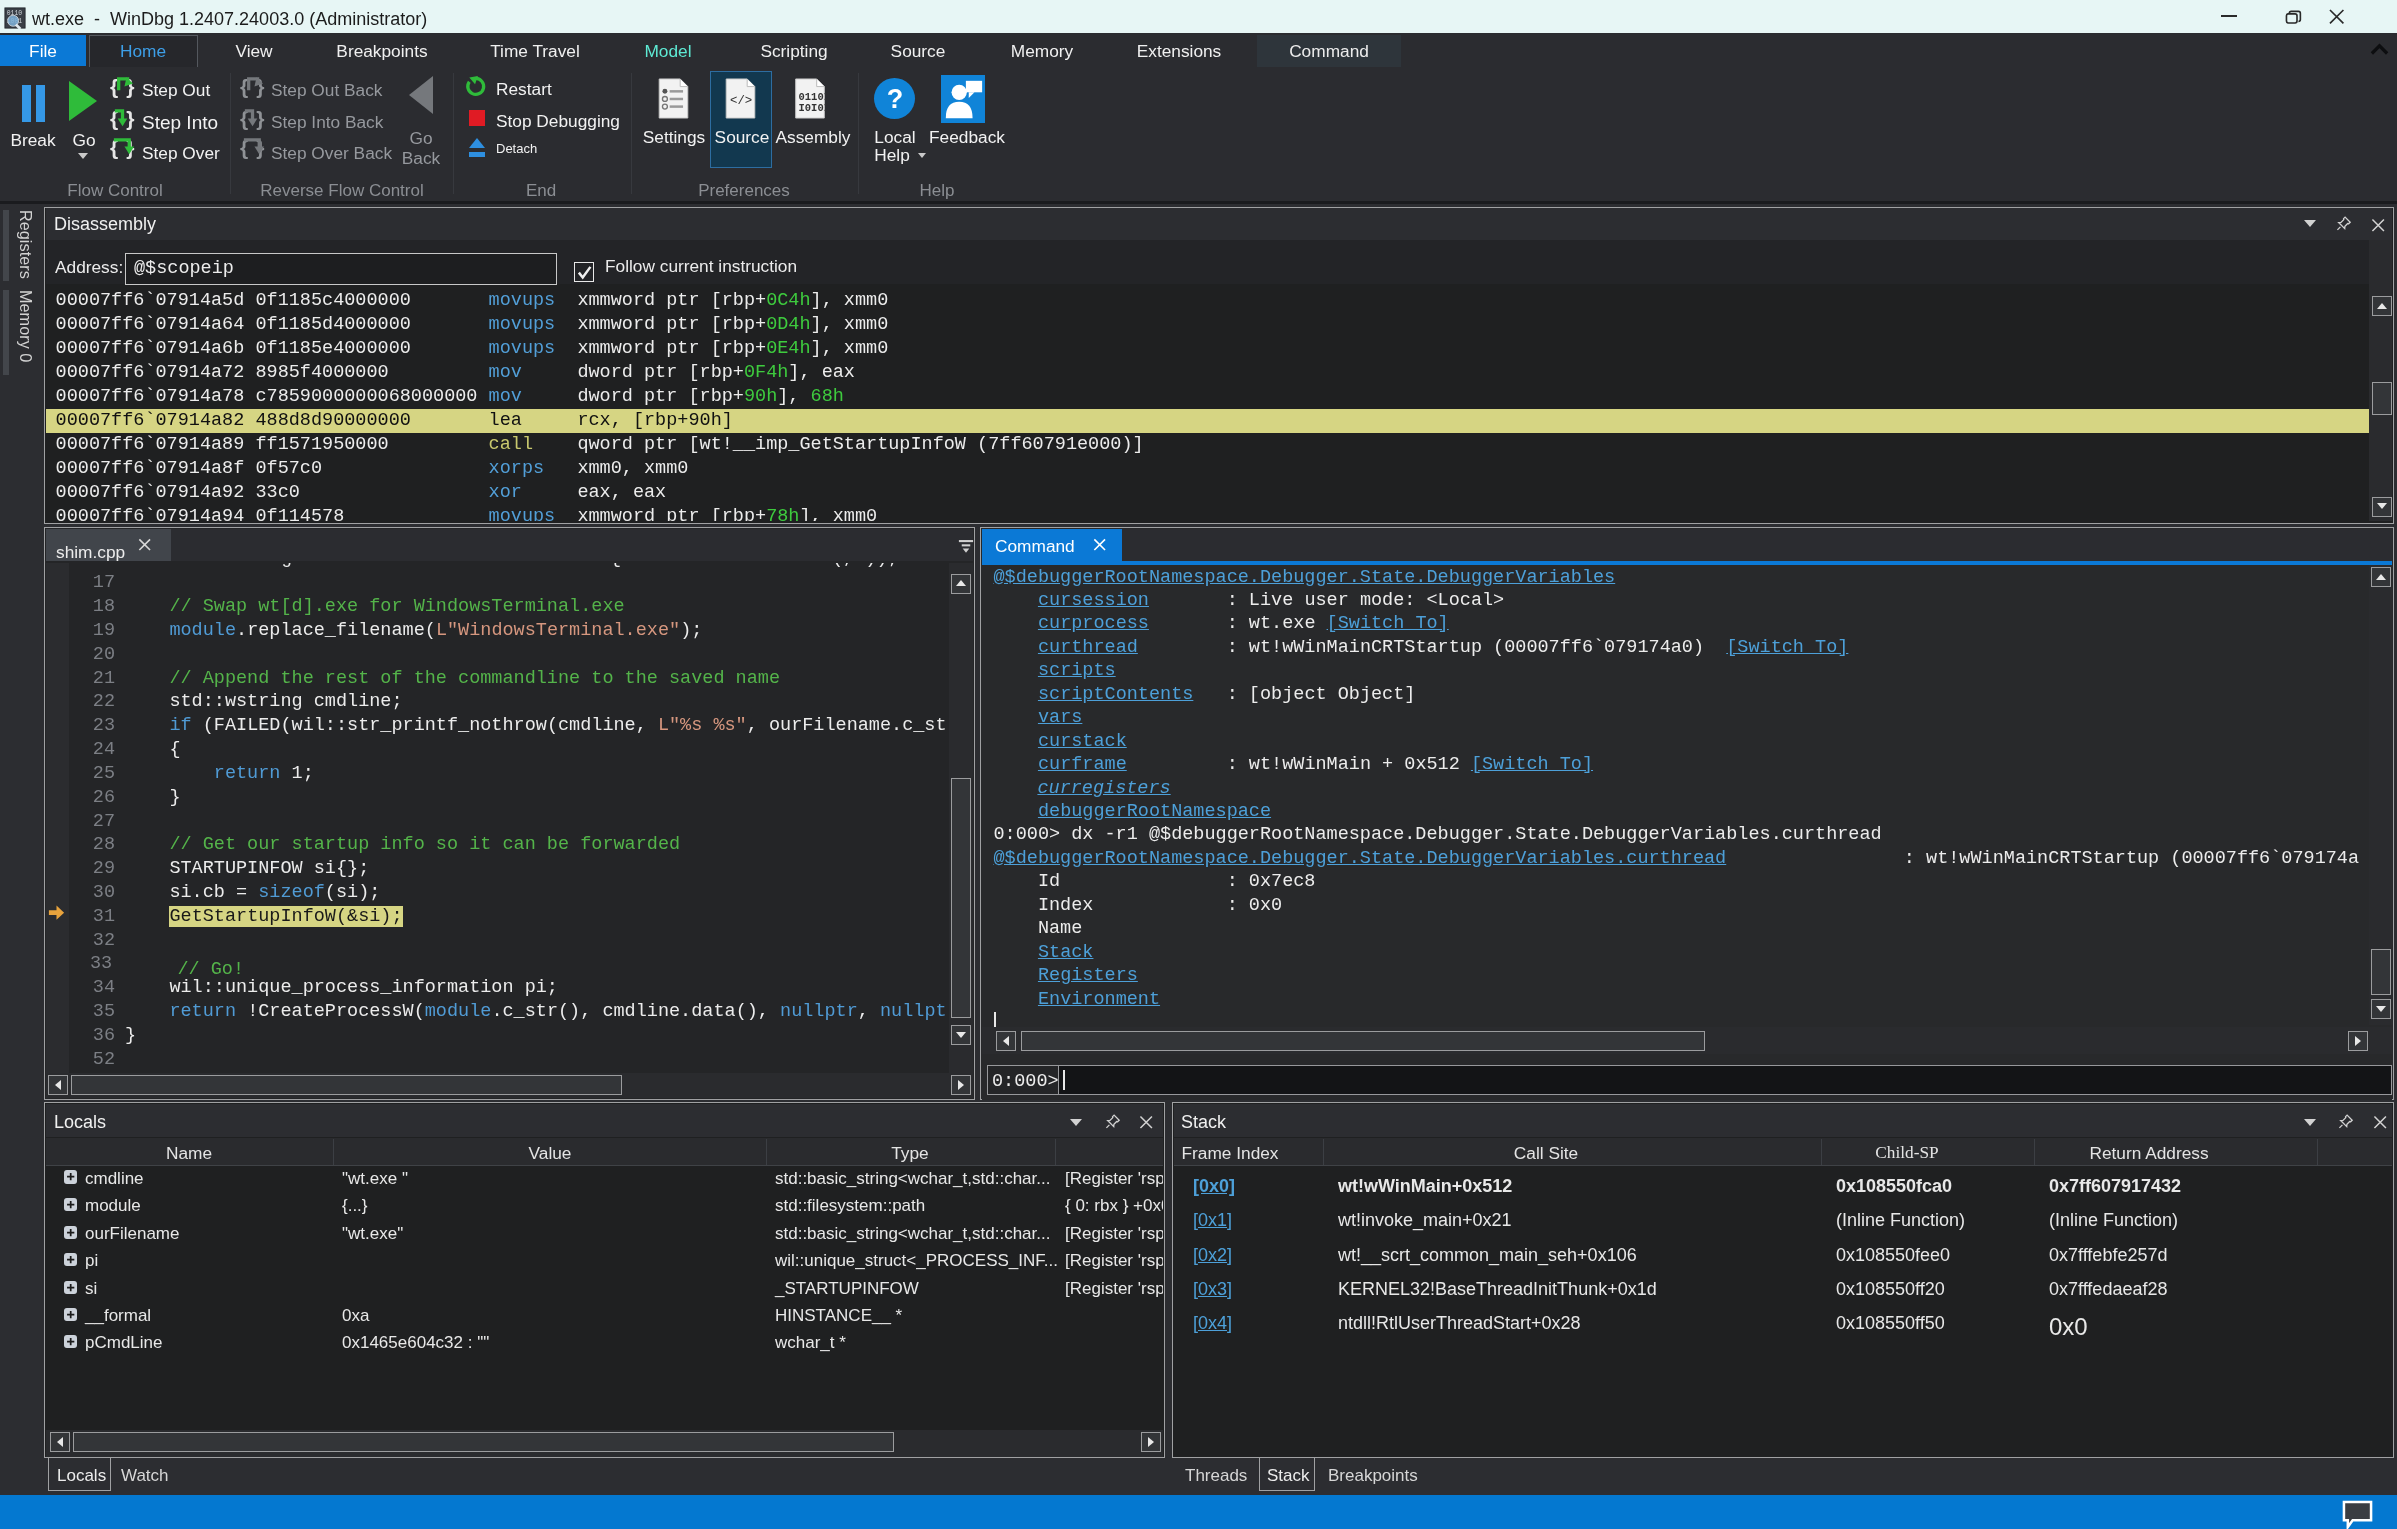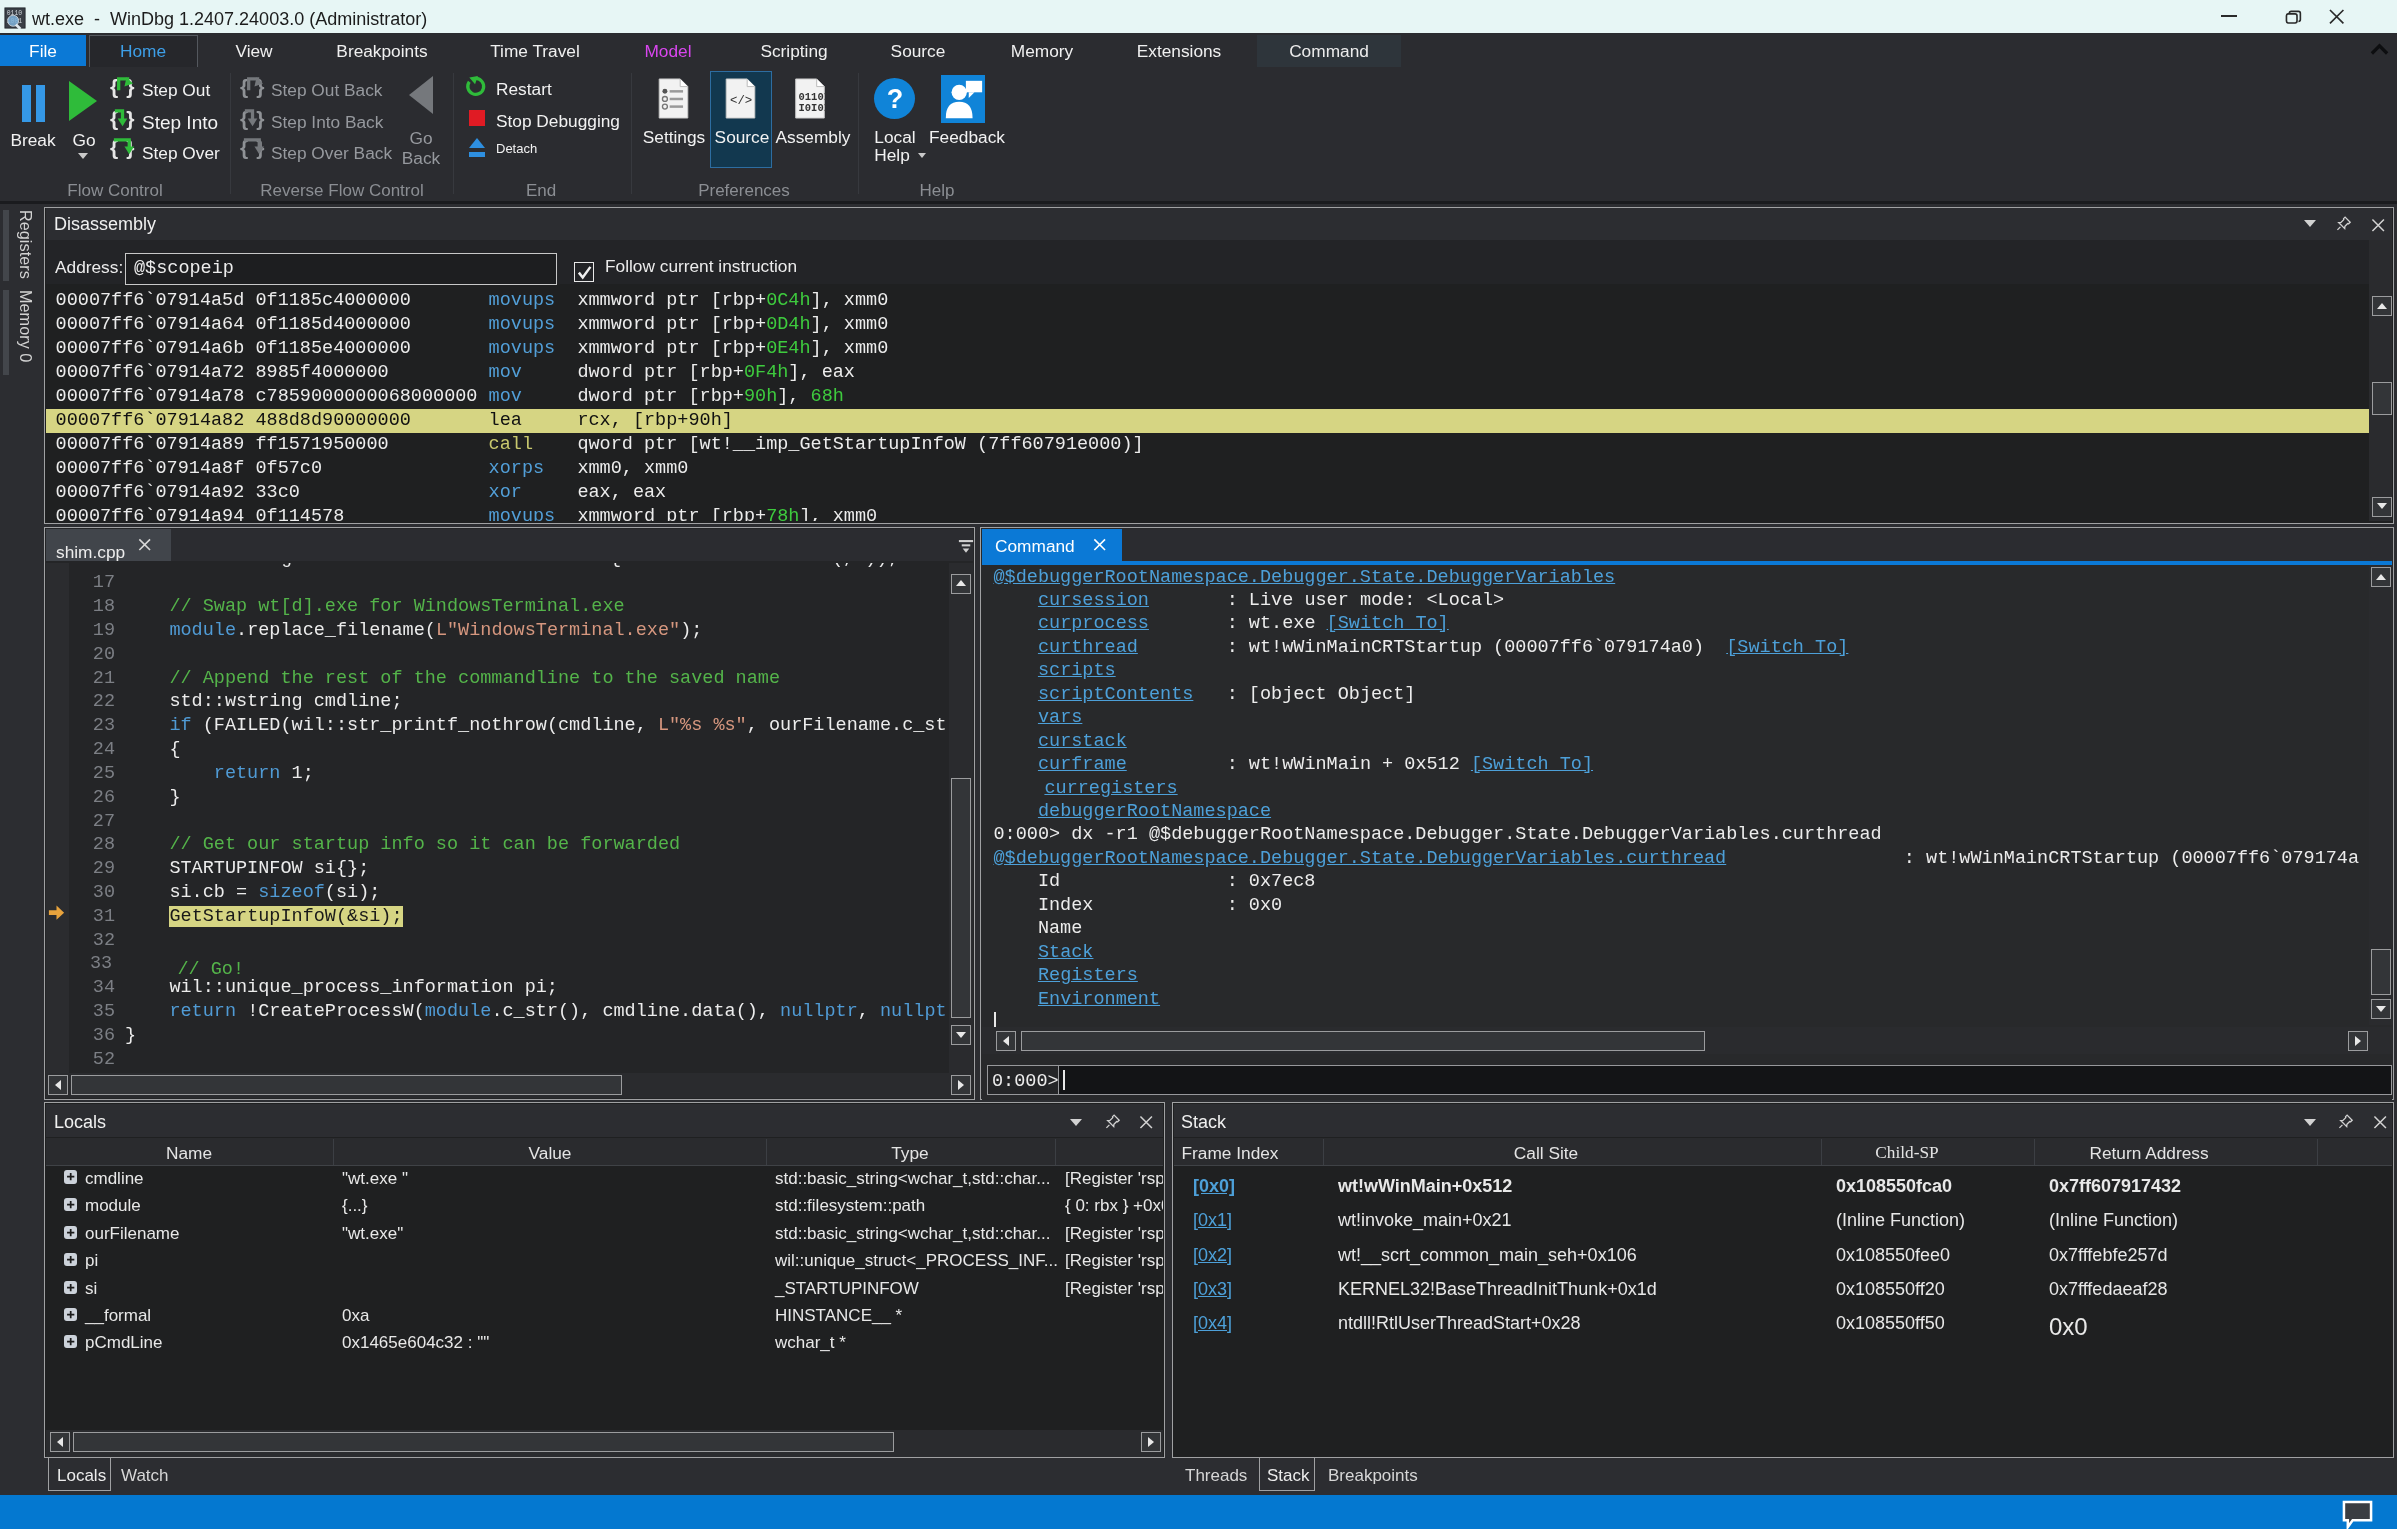--- a/index.html
+++ b/index.html
@@ -25,21 +25,21 @@
     <path d="M1 1 L15 15 M15 1 L1 15" stroke="#2a2a2a" stroke-width="1.7"></path>
   </svg>
 <div class="abs" style="left:0px;top:33px;width:2398px;height:35px;background:#2b2c30;"></div>
 <div class="abs" style="left:0px;top:35px;width:86px;height:31px;background:#0b79d6;"></div>
 <div class="abs" style="left:43px;top:41px;transform:translateX(-50%);font-size:17.3px;color:#ffffff;white-space:pre;">File</div>
 <div class="abs" style="left:89px;top:35px;width:109px;height:33px;background:#26272b;border:1px solid #54585e;border-bottom:none;"></div>
 <div class="abs" style="left:143px;top:41px;transform:translateX(-50%);font-size:17.3px;color:#3d9fe8;white-space:pre;">Home</div>
 <div class="abs" style="left:254px;top:41px;transform:translateX(-50%);font-size:17.3px;color:#f0f0f0;white-space:pre;">View</div>
 <div class="abs" style="left:382px;top:41px;transform:translateX(-50%);font-size:17.3px;color:#f0f0f0;white-space:pre;">Breakpoints</div>
 <div class="abs" style="left:535px;top:41px;transform:translateX(-50%);font-size:17.3px;color:#f0f0f0;white-space:pre;">Time Travel</div>
-<div class="abs" style="left:668px;top:41px;transform:translateX(-50%);font-size:17.3px;color:#d946ef;white-space:pre;">Model</div>
+<div class="abs" style="left:668px;top:41px;transform:translateX(-50%);font-size:17.3px;color:#5eead4;white-space:pre;">Model</div>
 <div class="abs" style="left:794px;top:41px;transform:translateX(-50%);font-size:17.3px;color:#f0f0f0;white-space:pre;">Scripting</div>
 <div class="abs" style="left:918px;top:41px;transform:translateX(-50%);font-size:17.3px;color:#f0f0f0;white-space:pre;">Source</div>
 <div class="abs" style="left:1042px;top:41px;transform:translateX(-50%);font-size:17.3px;color:#f0f0f0;white-space:pre;">Memory</div>
 <div class="abs" style="left:1179px;top:41px;transform:translateX(-50%);font-size:17.3px;color:#f0f0f0;white-space:pre;">Extensions</div>
 <div class="abs" style="left:1257px;top:35px;width:144px;height:33px;background:#2e353b;"></div>
 <div class="abs" style="left:1329px;top:41px;transform:translateX(-50%);font-size:17.3px;color:#ececec;white-space:pre;">Command</div>
 <svg class="abs" style="left:2369px;top:42px" width="21" height="15.4" viewBox="0 0 22 16">
     <path d="M3 12 L11 4 L19 12" fill="none" stroke="#0d0e10" stroke-width="3.4"></path>
   </svg>
 <div class="abs" style="left:0px;top:67px;width:2398px;height:134px;background:#2b2c30;"></div>
@@ -262,21 +262,21 @@
 <div class="abs" style="left:982px;top:565px;width:1387px;height:460px;overflow:hidden;">
 <div class="mono" style="position:absolute;left:11.5px;top:0.6px;height:23.4px;line-height:23.4px;"><span class="lk">@$debuggerRootNamespace.Debugger.State.DebuggerVariables</span></div>
 <div class="mono" style="position:absolute;left:11.5px;top:24px;height:23.4px;line-height:23.4px;"><span class="w">    </span><span class="lk">cursession</span><span class="w">       : Live user mode: &lt;Local&gt;</span></div>
 <div class="mono" style="position:absolute;left:11.5px;top:47px;height:23.4px;line-height:23.4px;"><span class="w">    </span><span class="lk">curprocess</span><span class="w">       : wt.exe </span><span class="lk">[Switch To]</span></div>
 <div class="mono" style="position:absolute;left:11.5px;top:71px;height:23.4px;line-height:23.4px;"><span class="w">    </span><span class="lk">curthread</span><span class="w">        : wt!wWinMainCRTStartup (00007ff6`079174a0)  </span><span class="lk">[Switch To]</span></div>
 <div class="mono" style="position:absolute;left:11.5px;top:94px;height:23.4px;line-height:23.4px;"><span class="w">    </span><span class="lk">scripts</span></div>
 <div class="mono" style="position:absolute;left:11.5px;top:118px;height:23.4px;line-height:23.4px;"><span class="w">    </span><span class="lk">scriptContents</span><span class="w">   : [object Object]</span></div>
 <div class="mono" style="position:absolute;left:11.5px;top:141px;height:23.4px;line-height:23.4px;"><span class="w">    </span><span class="lk">vars</span></div>
 <div class="mono" style="position:absolute;left:11.5px;top:165px;height:23.4px;line-height:23.4px;"><span class="w">    </span><span class="lk">curstack</span></div>
 <div class="mono" style="position:absolute;left:11.5px;top:188px;height:23.4px;line-height:23.4px;"><span class="w">    </span><span class="lk">curframe</span><span class="w">         : wt!wWinMain + 0x512 </span><span class="lk">[Switch To]</span></div>
-<div class="mono" style="position:absolute;left:18px;top:212px;height:23.4px;line-height:23.4px;"><span class="w">    </span><span class="lk">curregisters</span></div>
+<div class="mono" style="position:absolute;left:11px;top:212px;height:23.4px;line-height:23.4px;font-style:italic;"><span class="w">    </span><span class="lk">curregisters</span></div>
 <div class="mono" style="position:absolute;left:11.5px;top:235px;height:23.4px;line-height:23.4px;"><span class="w">    </span><span class="lk">debuggerRootNamespace</span></div>
 <div class="mono" style="position:absolute;left:11.5px;top:258px;height:23.4px;line-height:23.4px;"><span class="w">0:000&gt; dx -r1 @$debuggerRootNamespace.Debugger.State.DebuggerVariables.curthread</span></div>
 <div class="mono" style="position:absolute;left:11.5px;top:282px;height:23.4px;line-height:23.4px;"><span class="lk">@$debuggerRootNamespace.Debugger.State.DebuggerVariables.curthread</span><span class="w">                : wt!wWinMainCRTStartup (00007ff6`079174a</span></div>
 <div class="mono" style="position:absolute;left:11.5px;top:305px;height:23.4px;line-height:23.4px;"><span class="w">    Id               : 0x7ec8</span></div>
 <div class="mono" style="position:absolute;left:11.5px;top:329px;height:23.4px;line-height:23.4px;"><span class="w">    Index            : 0x0</span></div>
 <div class="mono" style="position:absolute;left:11.5px;top:352px;height:23.4px;line-height:23.4px;"><span class="w">    Name</span></div>
 <div class="mono" style="position:absolute;left:11.5px;top:376px;height:23.4px;line-height:23.4px;"><span class="w">    </span><span class="lk">Stack</span></div>
 <div class="mono" style="position:absolute;left:11.5px;top:399px;height:23.4px;line-height:23.4px;"><span class="w">    </span><span class="lk">Registers</span></div>
 <div class="mono" style="position:absolute;left:11.5px;top:423px;height:23.4px;line-height:23.4px;"><span class="w">    </span><span class="lk">Environment</span></div>
 </div>

